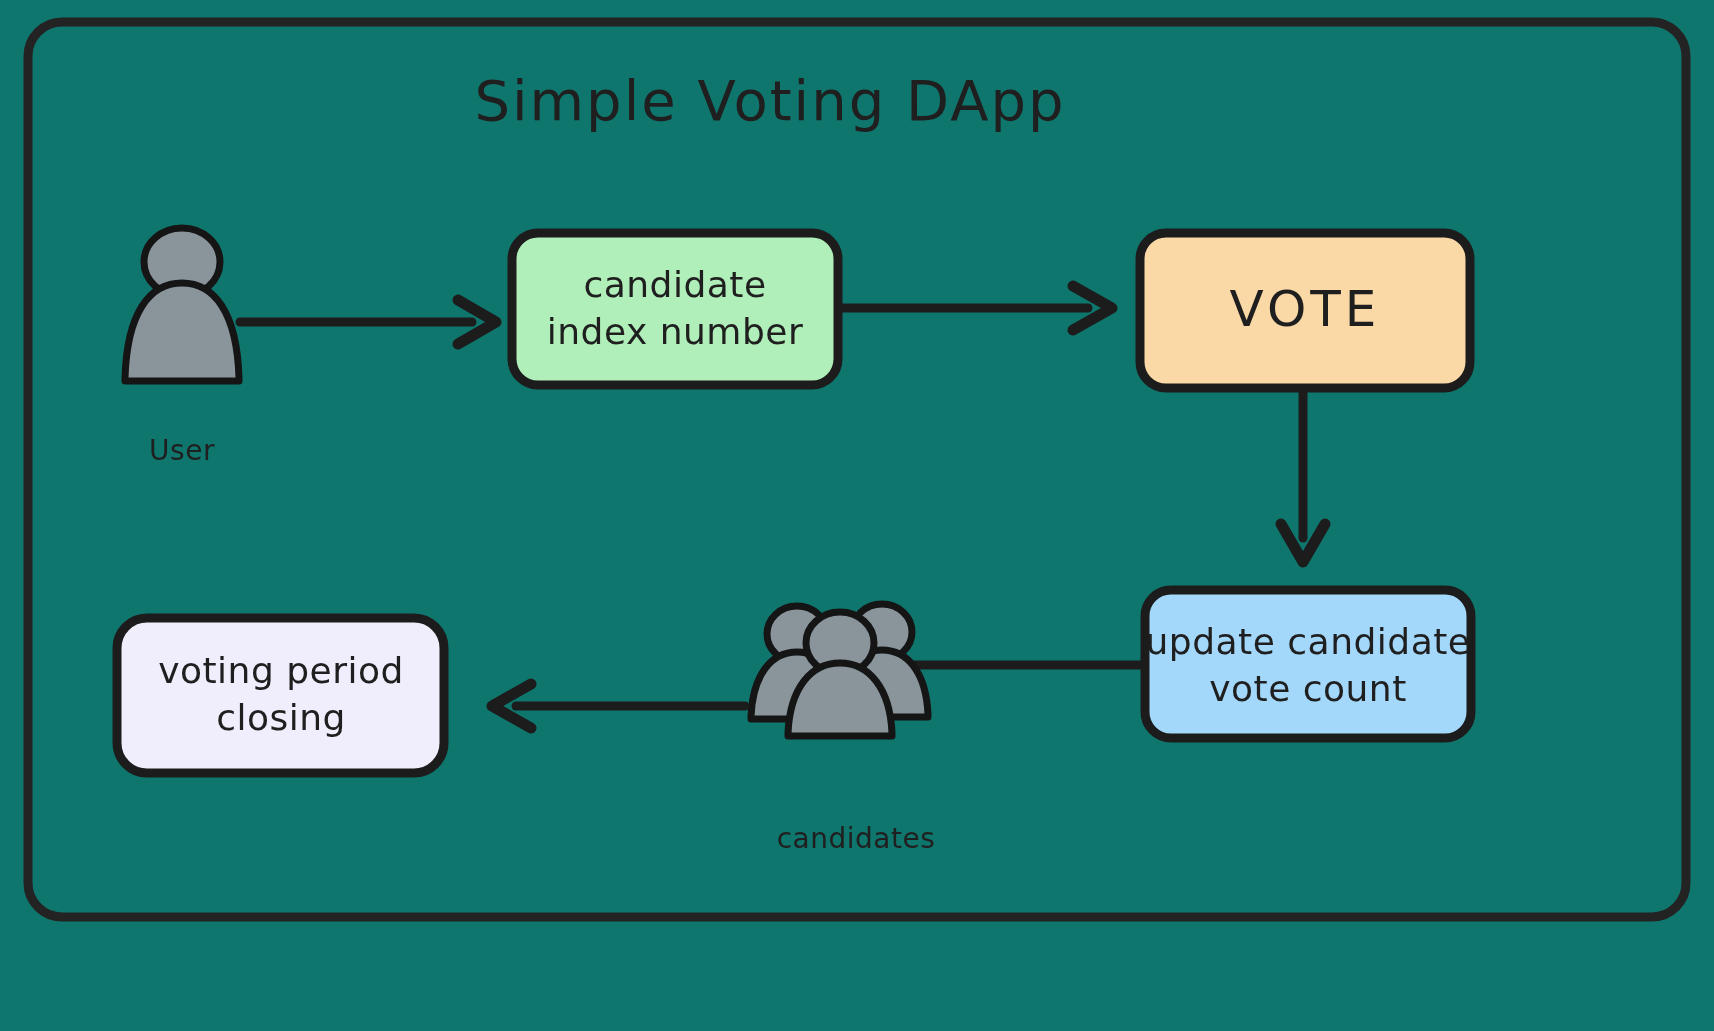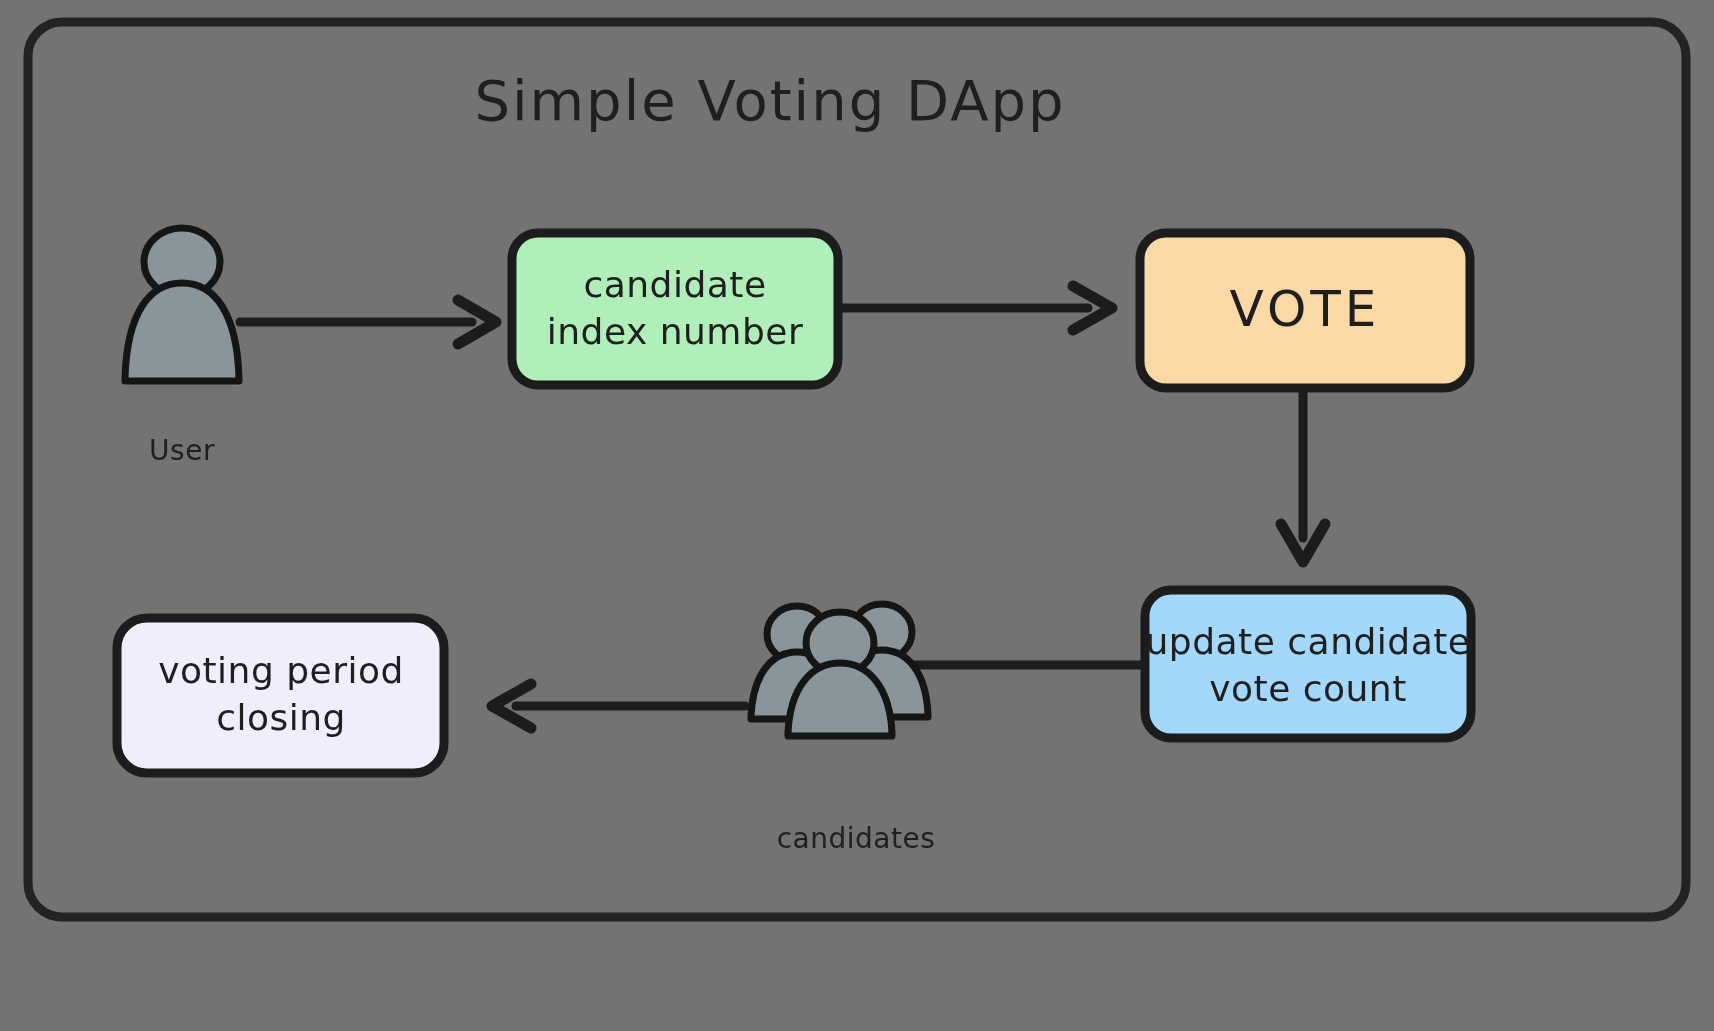--- a/index.html
+++ b/index.html
@@ -8,21 +8,21 @@
     background: #ffffff;
     width: 1714px;
     height: 1031px;
     overflow: hidden;
     font-family: "DejaVu Sans", sans-serif;
   }
   #stage {
     position: relative;
     width: 1714px;
     height: 1031px;
-    background: #737373;
+    background: #0f766e;
   }
   #diagram-svg {
     position: absolute;
     top: 0;
     left: 0;
     width: 1714px;
     height: 1031px;
   }
   .hand-text {
     font-family: "DejaVu Sans", sans-serif;

